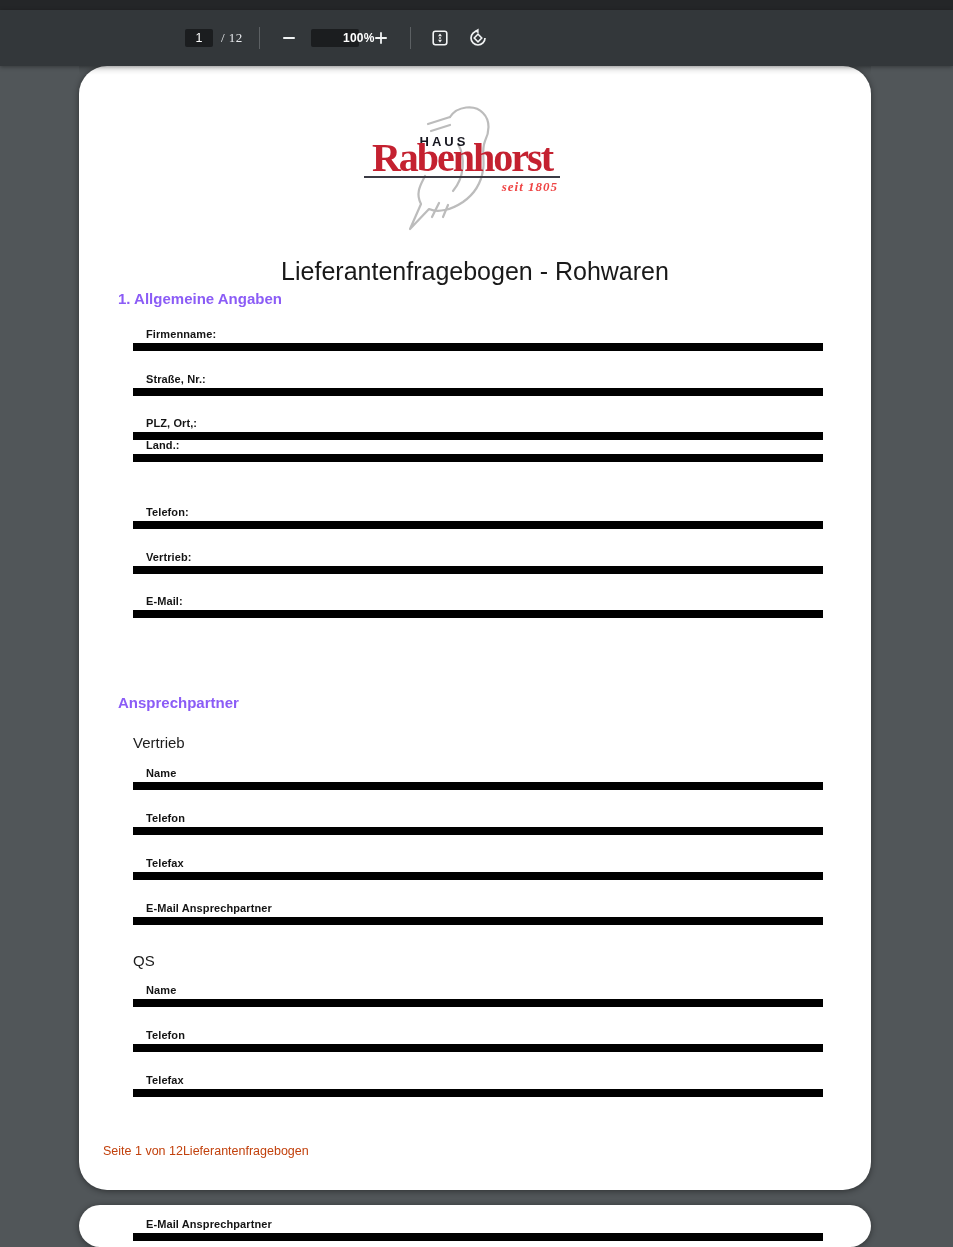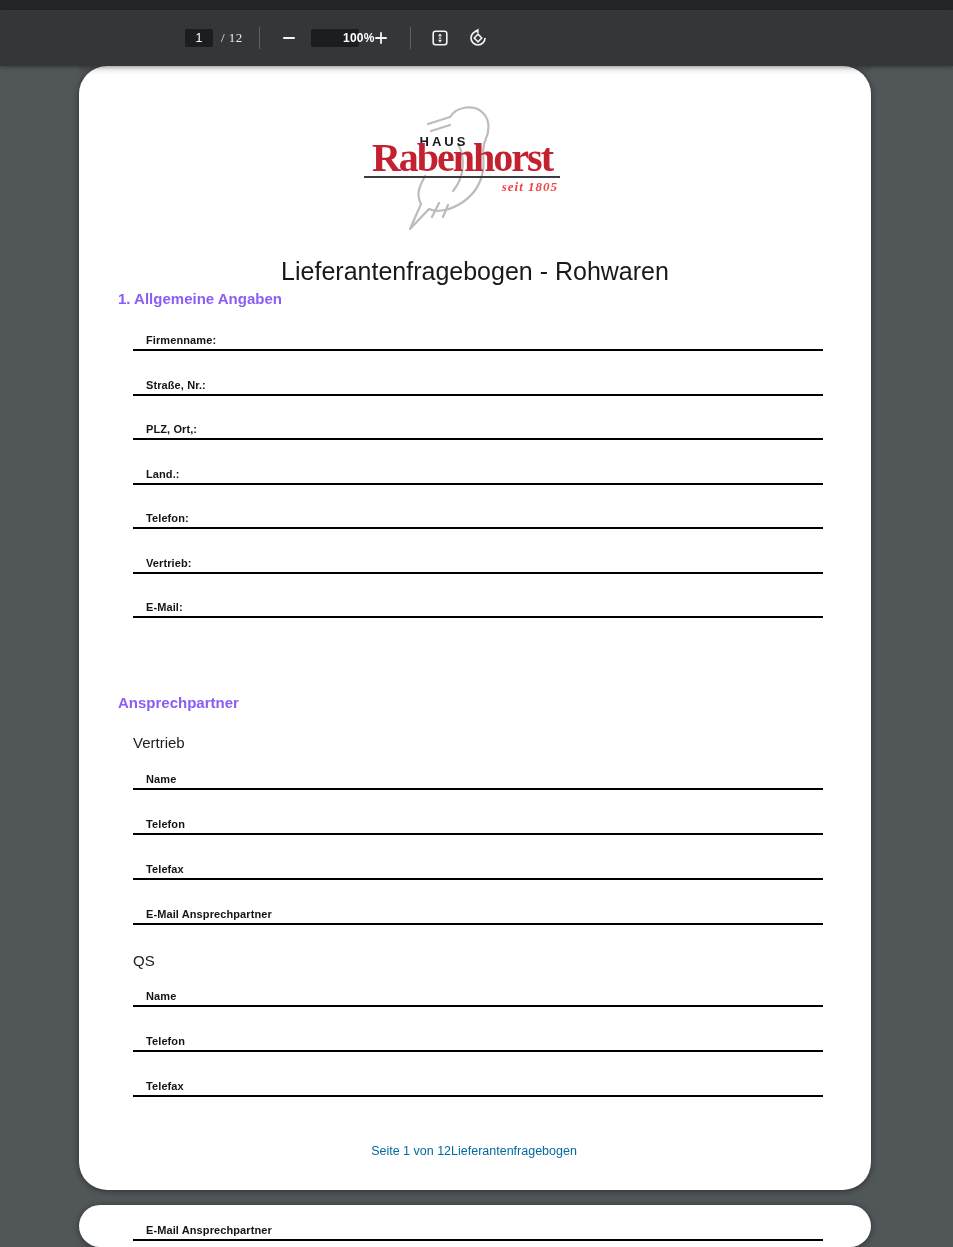--- a/index.html
+++ b/index.html
@@ -91,31 +91,31 @@
   }
   .h-bold {
     position:absolute; left:39px; font-size:15px; font-weight:bold; color:#8b5cf6;
   }
   .h-sub {
     position:absolute; left:54px; font-size:15px; color:#1c1c1c; font-weight:400;
   }
 
   .frow {
     position:absolute; left:54px; width:690px; height:30px;
-    border-bottom:2px solid #000000;
+    border-bottom:8px solid #000000;
   }
   .flabel {
     position:absolute; left:13px; bottom:3px;
     font-size:11px; font-weight:bold; color:#141414; letter-spacing:.1px;
   }
 
   .page-footer {
     position:absolute; left:24px; top:1078px; width:742px;
-    display:flex; justify-content:center;
-    font-size:12.5px; color:#0369a1;
+    display:flex; justify-content:flex-start;
+    font-size:12.5px; color:#c2410c;
   }
 </style>
 </head>
 <body>
 
 <div class="top-strip"></div>
 
 <div class="toolbar">
   <div class="toolbar-controls">
     <input class="page-input" value="1" style="">
@@ -191,21 +191,21 @@
 
   <div class="frow" style="top:255px">
     <span class="flabel">Firmenname:</span>
   </div>
   <div class="frow" style="top:300px">
     <span class="flabel">Straße, Nr.:</span>
   </div>
   <div class="frow" style="top:344px">
     <span class="flabel">PLZ, Ort,:</span>
   </div>
-  <div class="frow" style="top:389px">
+  <div class="frow" style="top:366px">
     <span class="flabel">Land.:</span>
   </div>
   <div class="frow" style="top:433px">
     <span class="flabel">Telefon:</span>
   </div>
   <div class="frow" style="top:478px">
     <span class="flabel">Vertrieb:</span>
   </div>
   <div class="frow" style="top:522px">
     <span class="flabel">E-Mail:</span>

